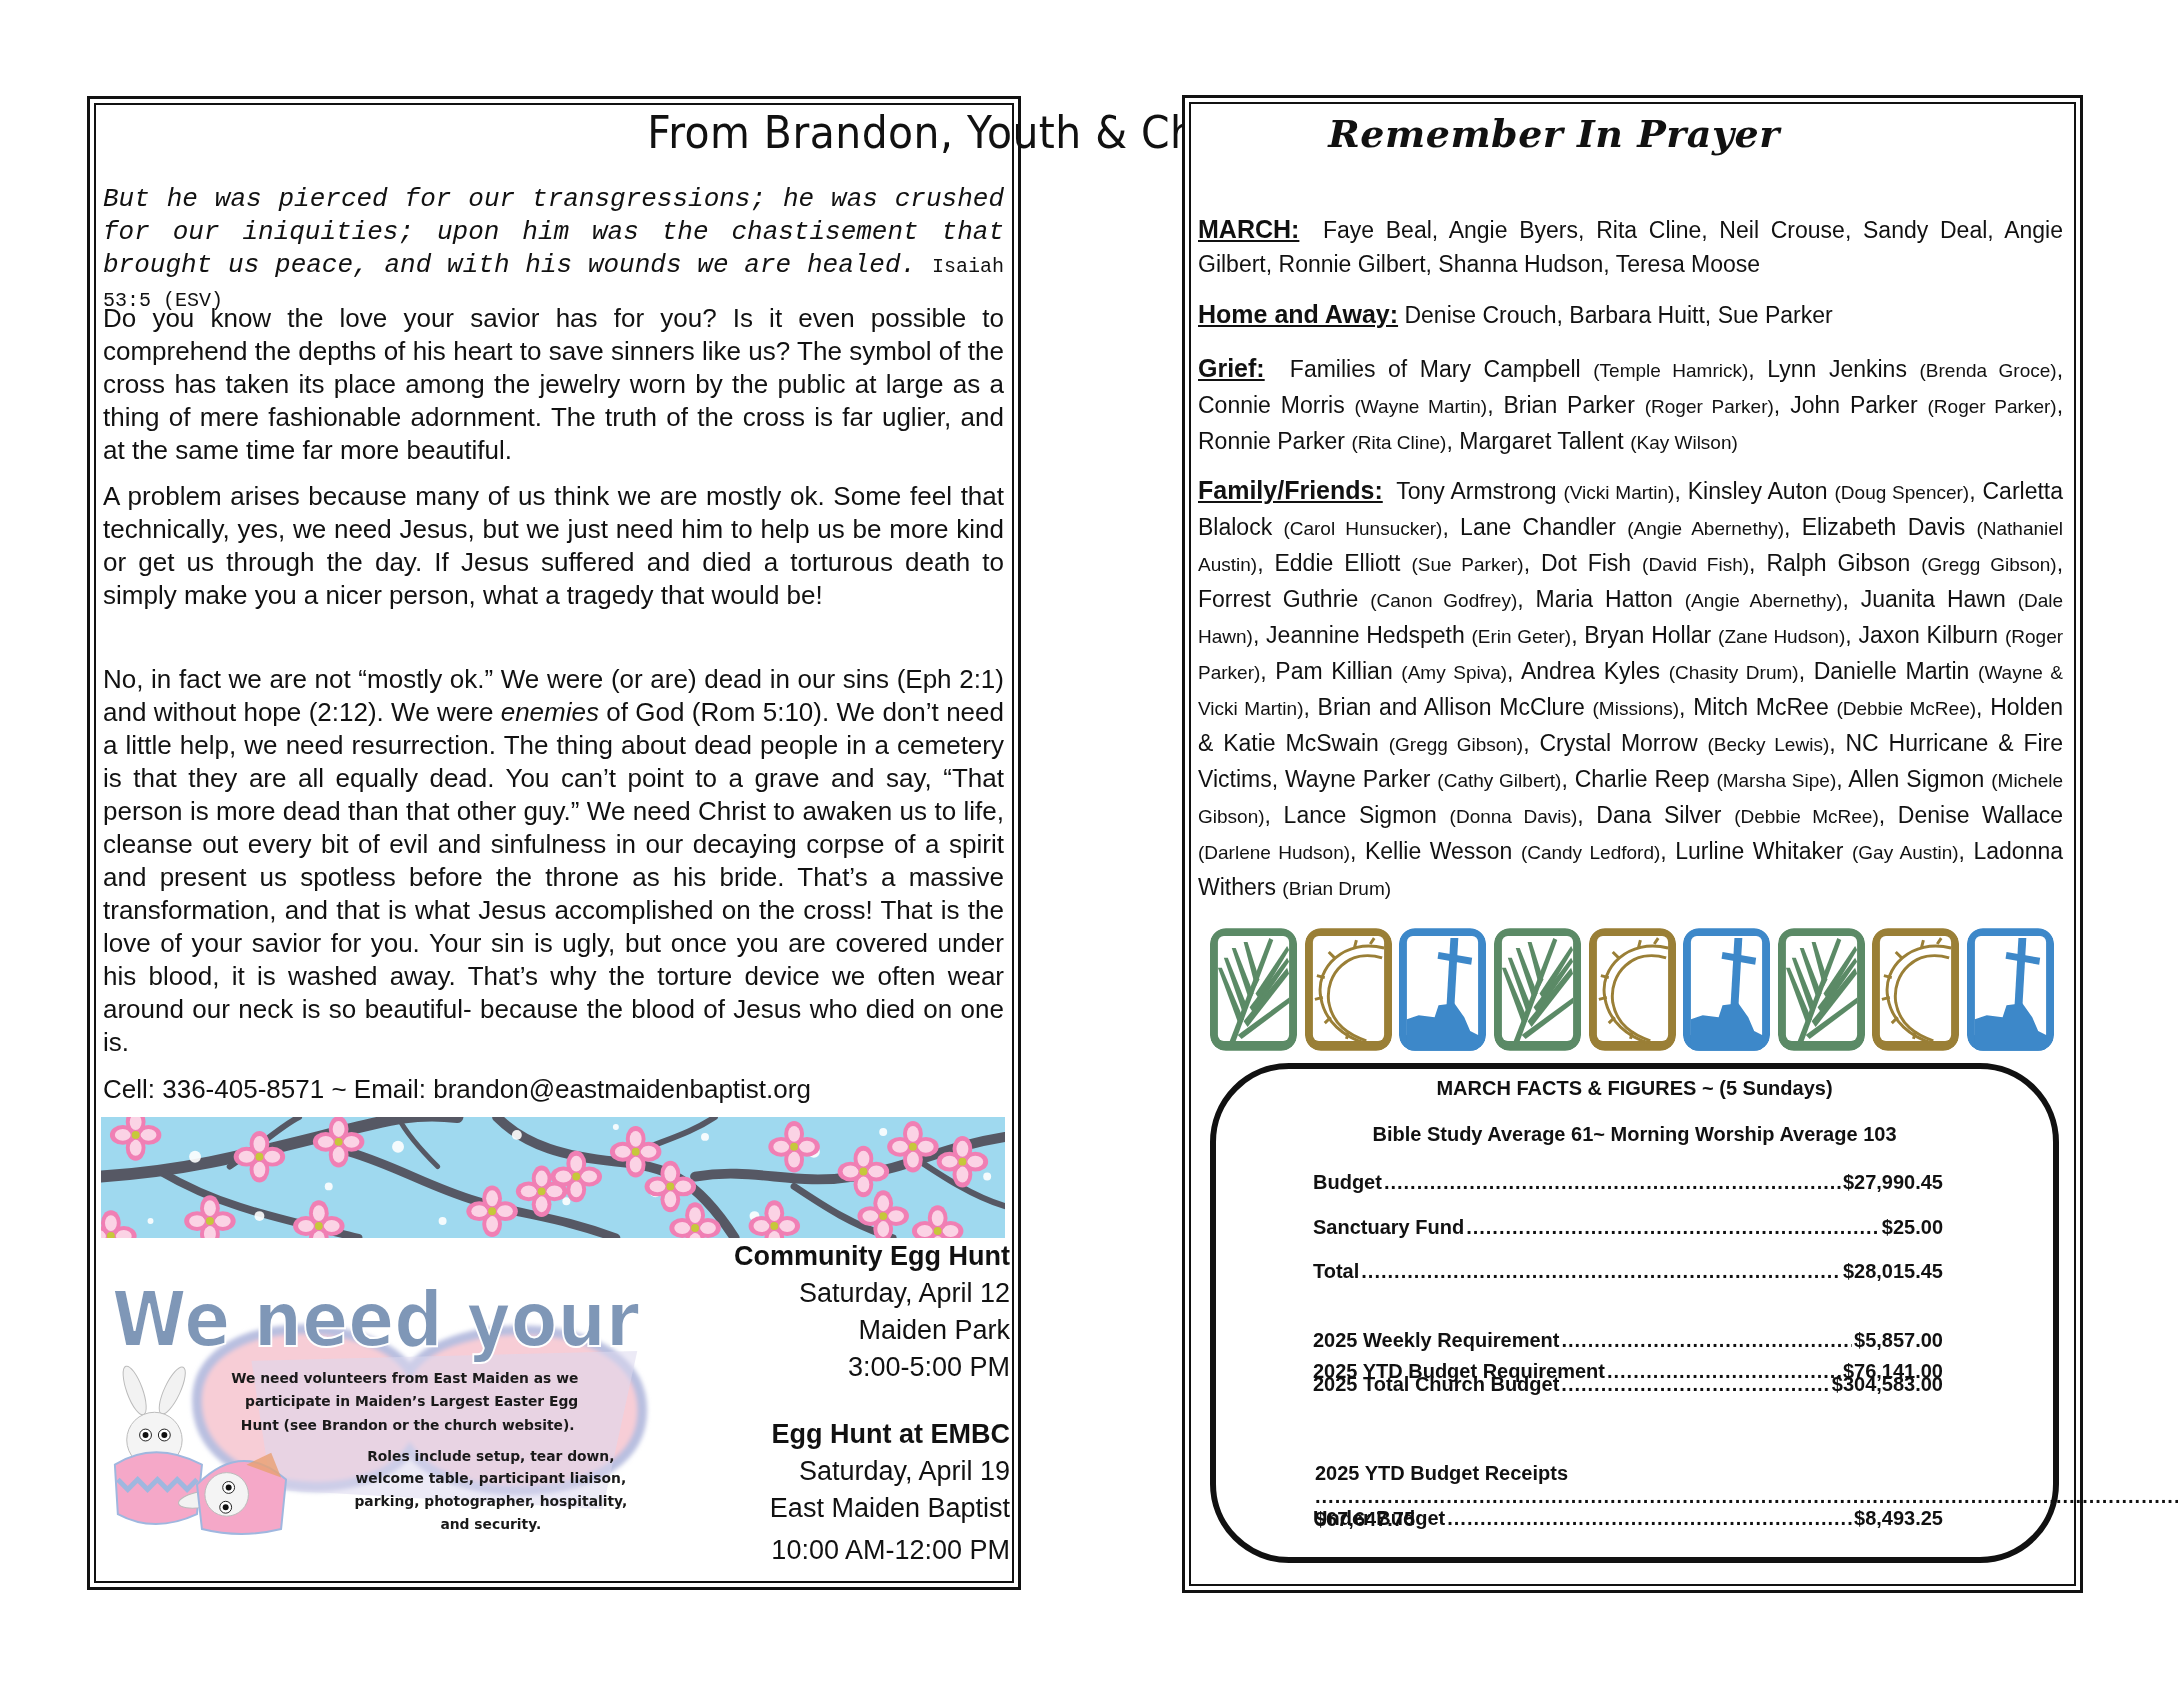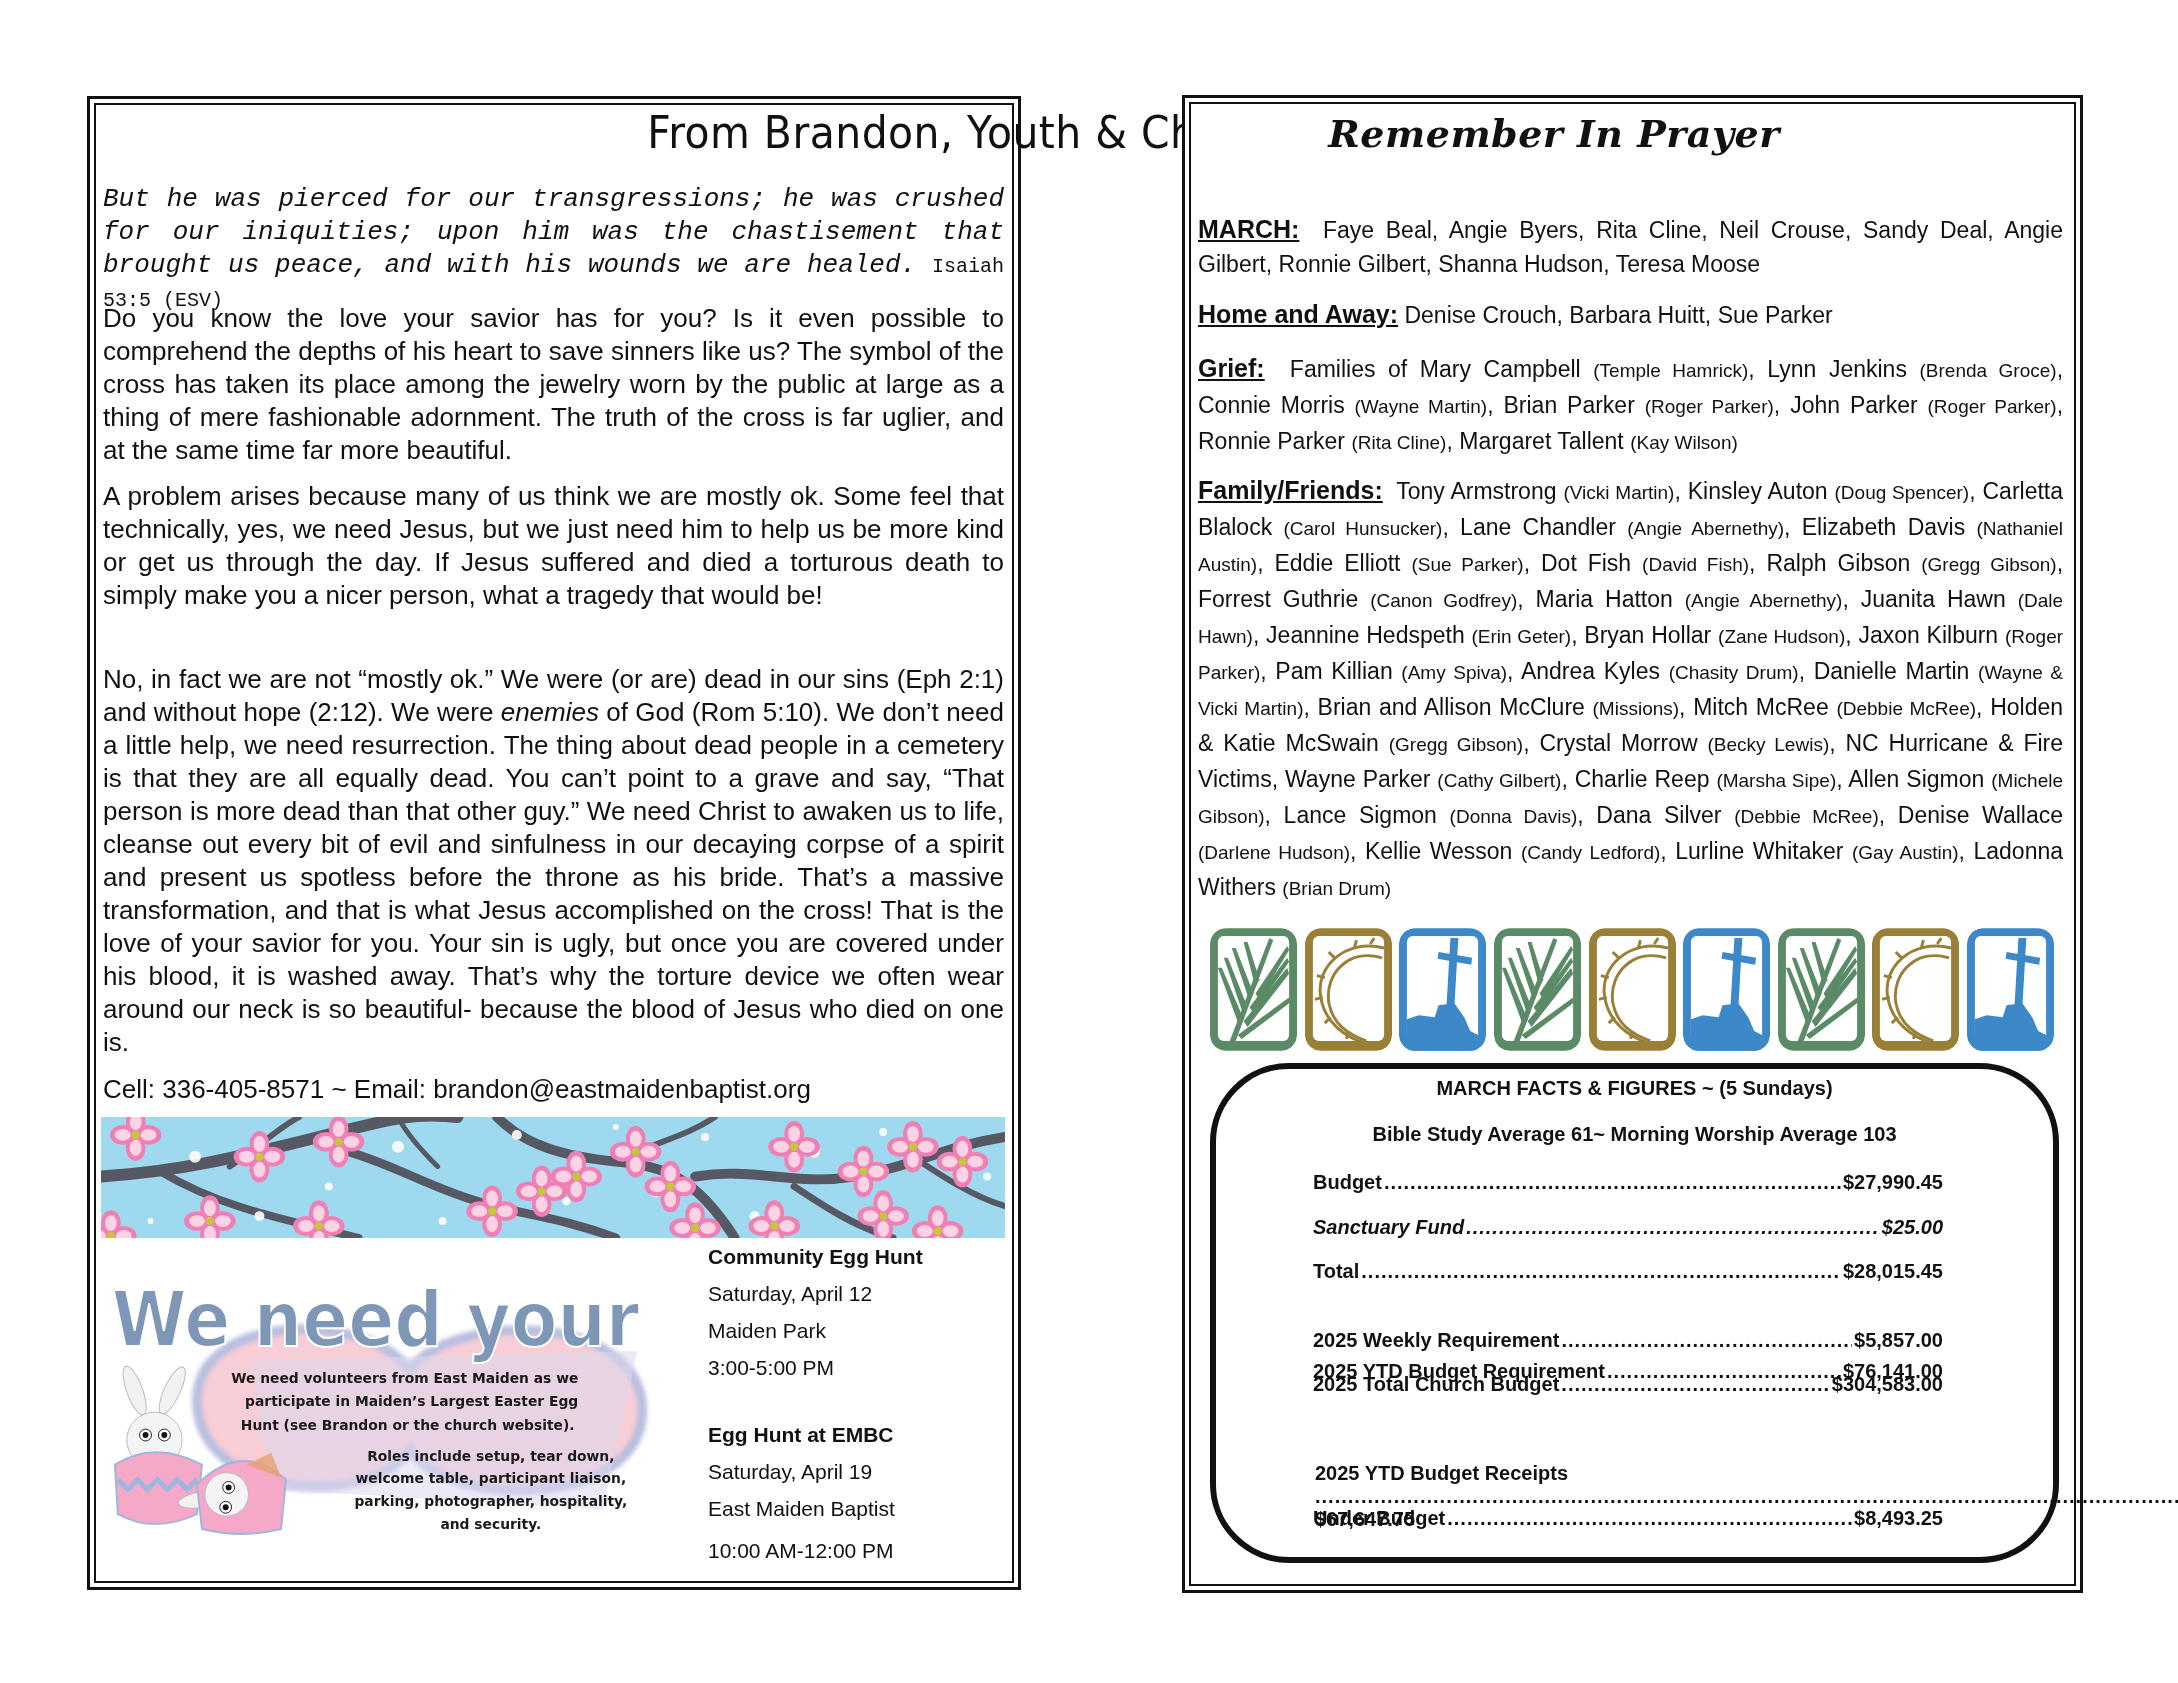--- a/index.html
+++ b/index.html
@@ -18,21 +18,21 @@
   .verse .ref { font-style:normal; font-size:20px; }
   .p1 { top:302px; }
   .p2 { top:480px; }
   .p3 { top:663px; }
   .contact { top:1073px; text-align:left; }
 
   .banner { position:absolute; left:101px; top:1117px; width:904px; height:121px; background:#9fd9ef; overflow:hidden; }
 
   .help-art { position:absolute; left:103px; top:1242px; width:559px; height:297px; }
 
-  .egg-info { position:absolute; left:708px; width:317px; text-align:left; font-size:21px; line-height:37px; }
+  .egg-info { position:absolute; left:693px; width:317px; text-align:right; font-size:27px; line-height:37px; }
   .egg-info .hd { font-weight:bold; }
   #egg-community { top:1238px; }
   #egg-embc { top:1416px; }
   #egg-embc .last { margin-top:5px; }
 
   
   .right-title { position:absolute; left:1182px; width:732px; top:111px; text-align:center; font-family:"DejaVu Serif", serif; font-style:italic; font-weight:bold; font-size:38px; letter-spacing:0.5px;padding-left:6px; }
   .rp { position:absolute; left:1198px; width:865px; font-size:23px; line-height:34px; text-align:justify; }
   .rp .lbl { font-weight:bold; text-decoration:underline; font-size:25px; }
   .rp .sm { font-size:19px; }
@@ -521,21 +521,21 @@
 
 <div class="facts"></div>
 <div class="facts-head" id="facts-title">MARCH FACTS &amp; FIGURES ~ (5 Sundays)</div>
 <div class="facts-head" id="facts-avg">Bible Study Average 61~ Morning Worship Average 103</div>
 <div id="fact-rows">
     <div class="fact-row" style="top: 1171px;">
       <span>Budget</span>
       <span class="dots"></span>
       <span>$27,990.45</span>
     </div>
-    <div class="fact-row" style="top: 1216px; font-style: italic;">
+    <div class="fact-row" style="top: 1216px;">
       <span>Sanctuary Fund</span>
       <span class="dots"></span>
       <span>$25.00</span>
     </div>
     <div class="fact-row" style="top: 1260px;">
       <span>Total</span>
       <span class="dots"></span>
       <span>$28,015.45</span>
     </div>
     <div class="fact-row" style="top: 1329px;">

